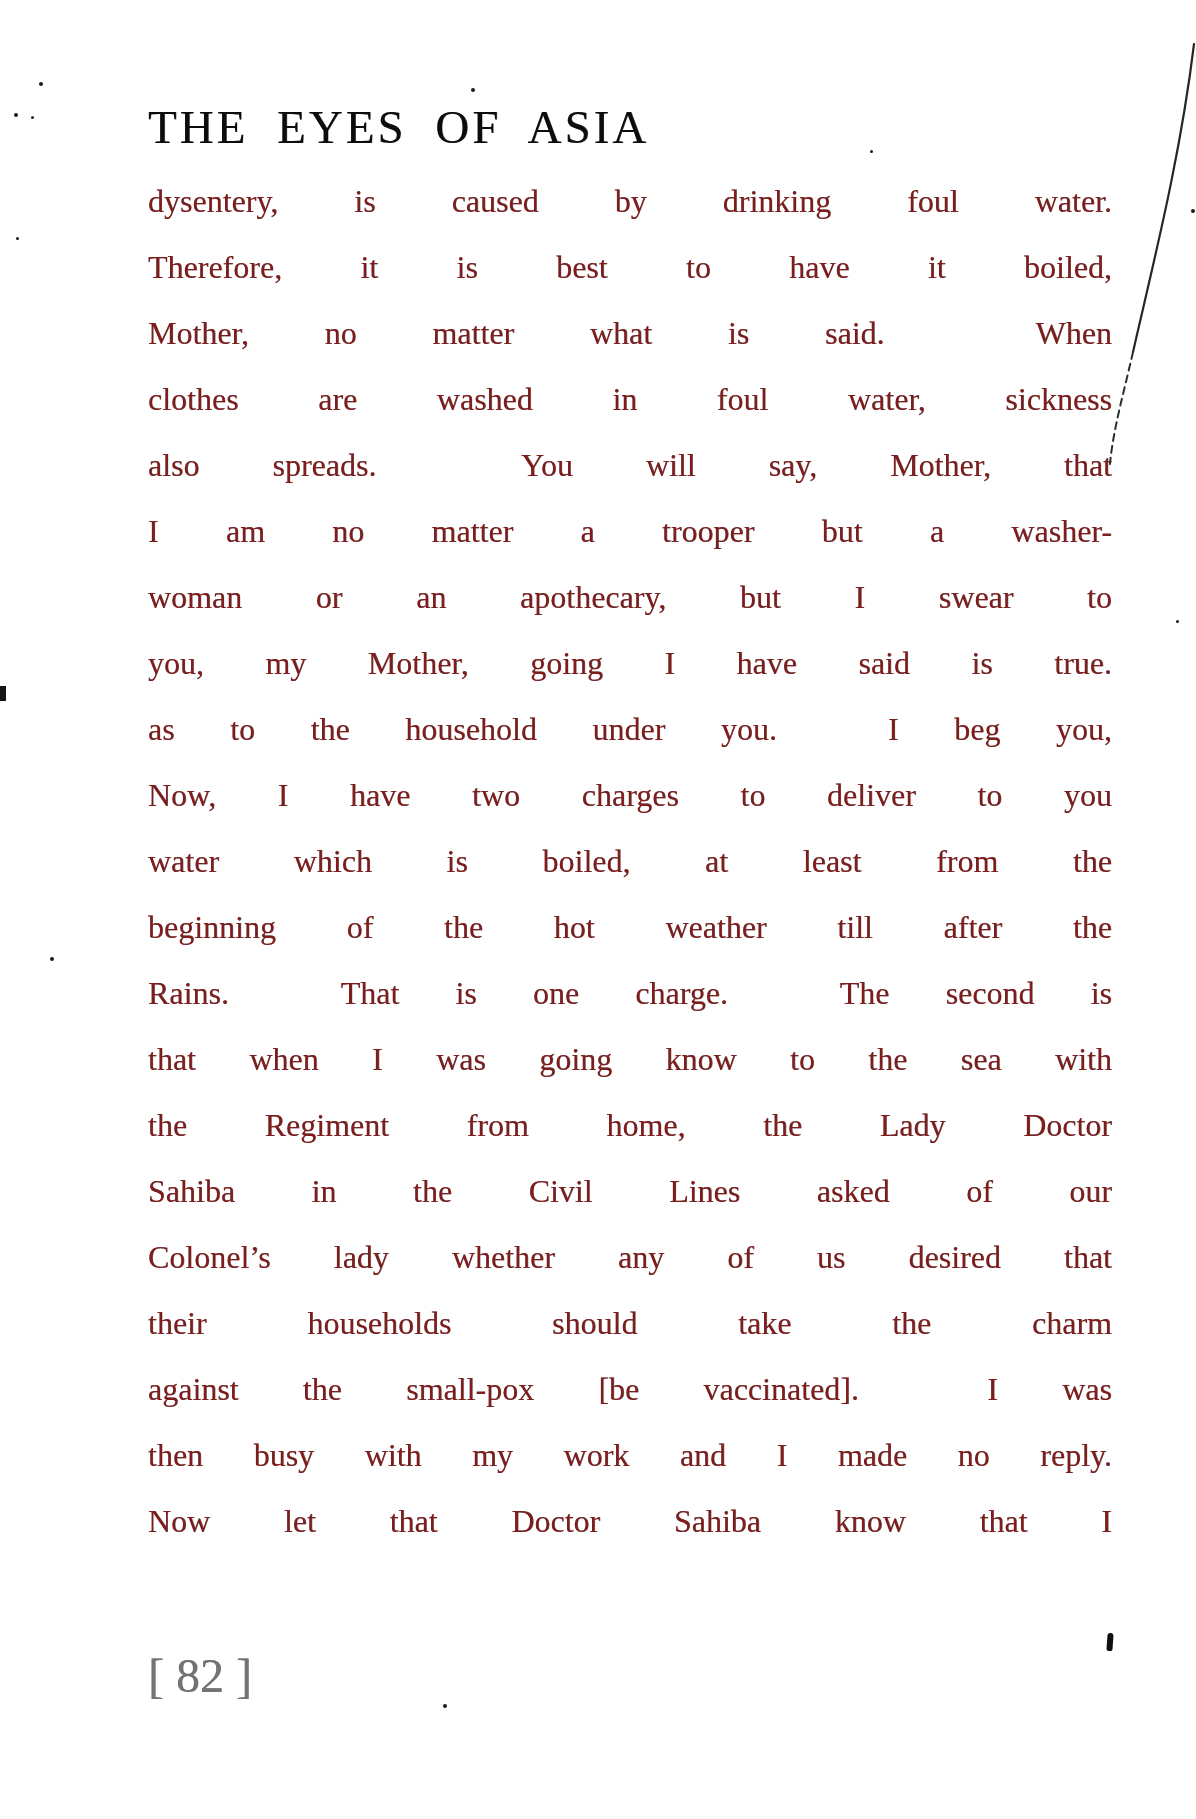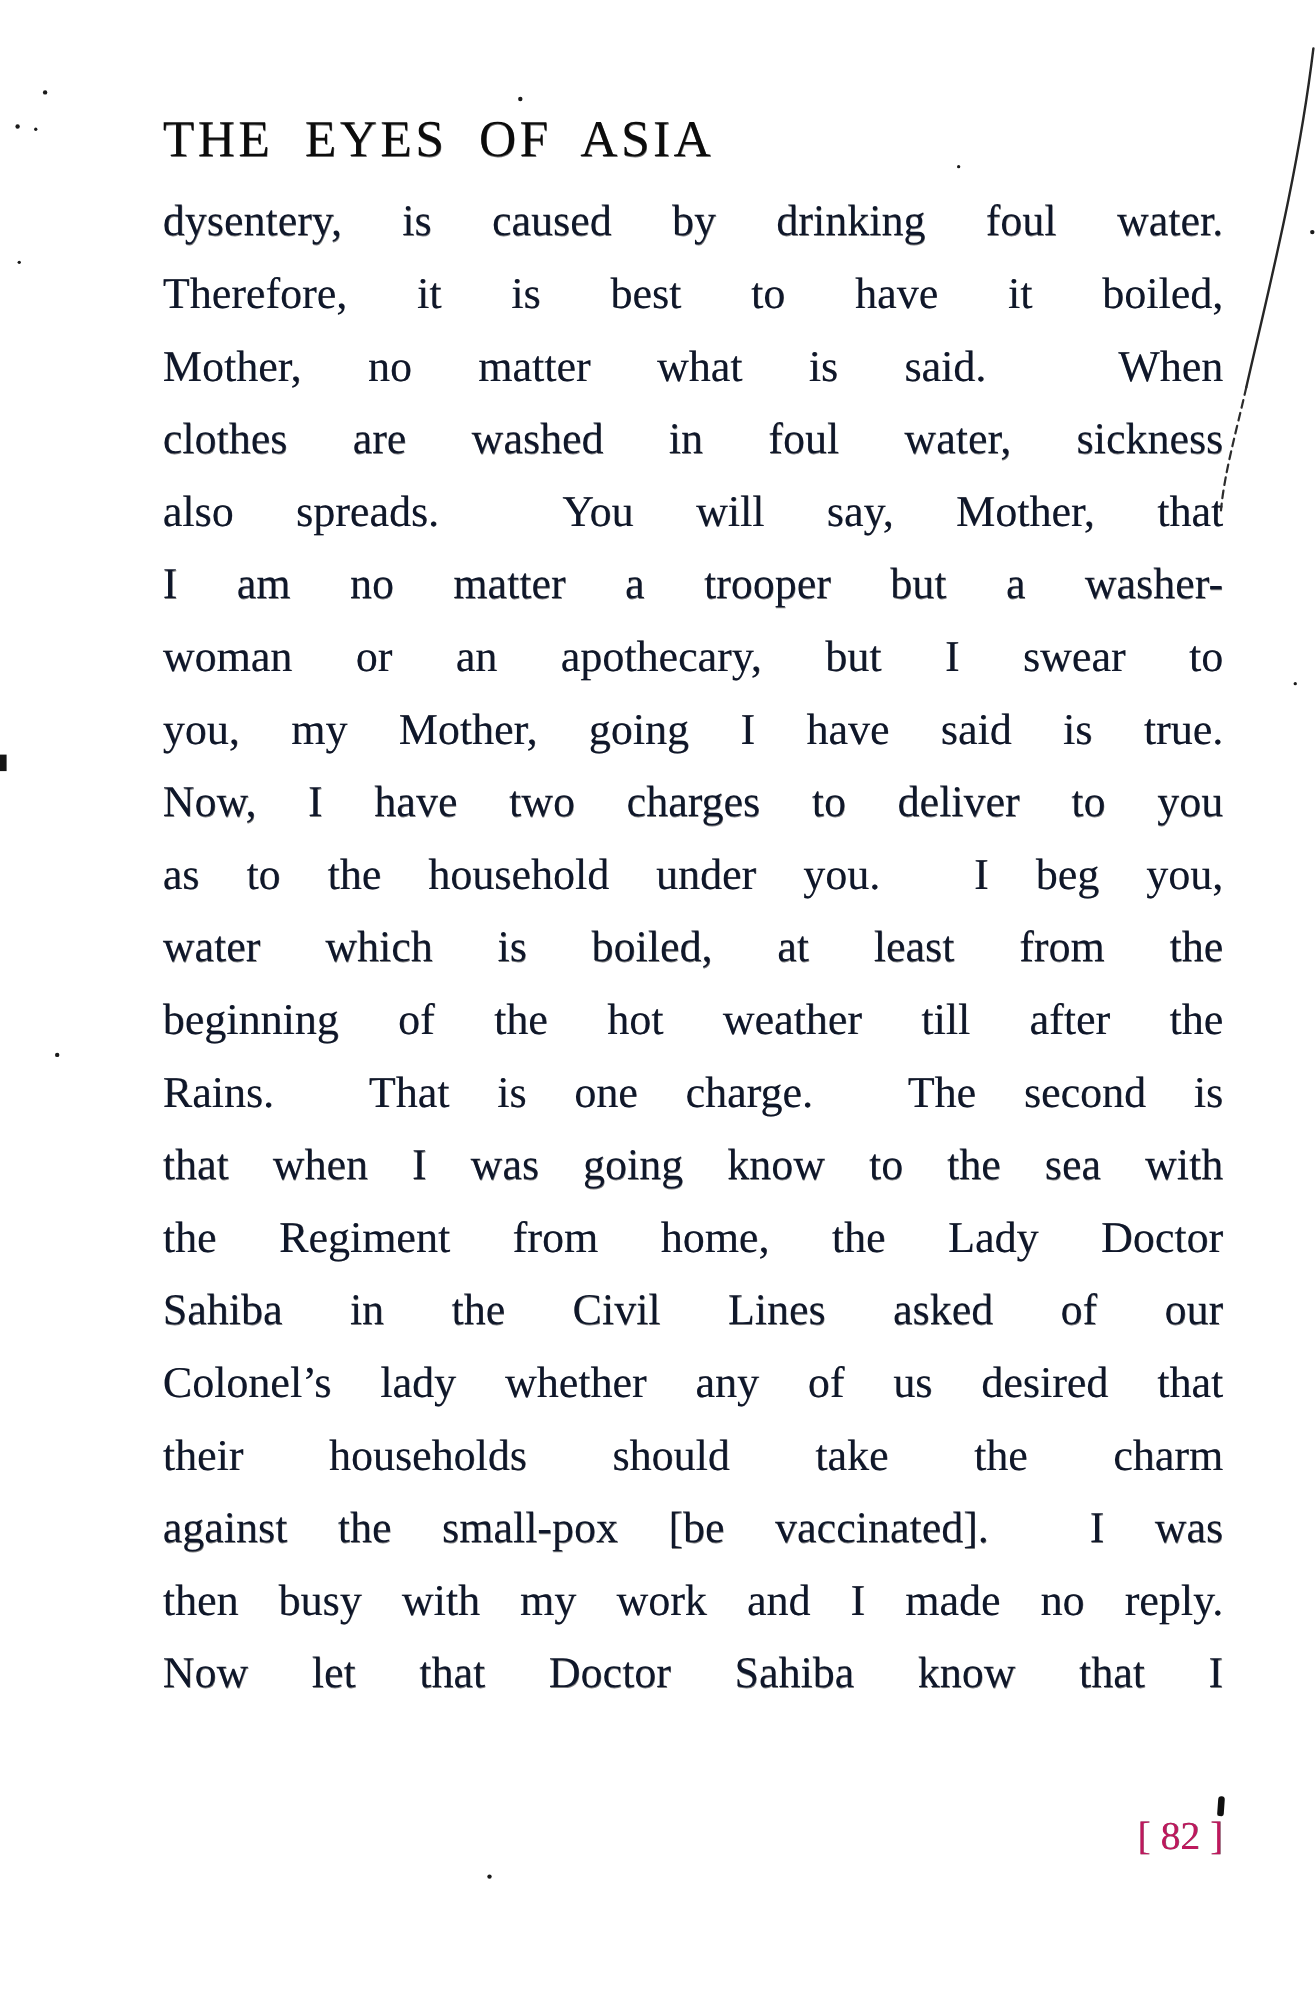--- a/index.html
+++ b/index.html
@@ -21,40 +21,40 @@
     font-size: 47px;
     letter-spacing: 3px;
     word-spacing: 14px;
     color: #0c0c0c;
     text-shadow: 0.4px 0.4px 0 rgba(0,0,0,0.55);
     white-space: nowrap;
   }
   .body-text {
     position: absolute;
     top: 168px; left: 148px; width: 964px;
-    font-size: 40px;
+    font-size: 32px;
     line-height: 66px;
-    color: #0f172a;
+    color: #7f1d1d;
     text-shadow: 0.35px 0.35px 0 rgba(0,0,0,0.5);
   }
   .body-line {
     text-align: justify;
     text-align-last: justify;
     text-justify: inter-word;
     height: 66px;
     white-space: nowrap; 
   }
   
   .body-line { white-space: normal; overflow: hidden; }
   .folio {
     position: absolute;
     top: 1648px; left: 148px; width: 964px;
-    text-align: right;
-    font-size: 36px;
-    color: #be185d;
+    text-align: left;
+    font-size: 48px;
+    color: #737373;
     text-shadow: 0.35px 0.35px 0 rgba(0,0,0,0.5);
   }
   .crease-svg {
     position: absolute; inset: 0;
     width: 1196px; height: 1819px;
     pointer-events: none;
   }
   .speck {
     position: absolute;
     background: #1a1a1a;
@@ -84,22 +84,22 @@
 
   <div class="body-text">
     <div class="body-line">dysentery, is caused by drinking foul water.</div>
     <div class="body-line">Therefore, it is best to have it boiled,</div>
     <div class="body-line">Mother, no matter what is said.&nbsp; When</div>
     <div class="body-line">clothes are washed in foul water, sickness</div>
     <div class="body-line">also spreads.&nbsp; You will say, Mother, that</div>
     <div class="body-line">I am no matter a trooper but a washer-</div>
     <div class="body-line">woman or an apothecary, but I swear to</div>
     <div class="body-line">you, my Mother, going I have said is true.</div>
+    <div class="body-line">as to the household under you.&nbsp; I beg you,</div>
     <div class="body-line">Now, I have two charges to deliver to you</div>
-    <div class="body-line">as to the household under you.&nbsp; I beg you,</div>
     <div class="body-line">water which is boiled, at least from the</div>
     <div class="body-line">beginning of the hot weather till after the</div>
     <div class="body-line">Rains.&nbsp; That is one charge.&nbsp; The second is</div>
     <div class="body-line">that when I was going know to the sea with</div>
     <div class="body-line">the Regiment from home, the Lady Doctor</div>
     <div class="body-line">Sahiba in the Civil Lines asked of our</div>
     <div class="body-line">Colonel’s lady whether any of us desired that</div>
     <div class="body-line">their households should take the charm</div>
     <div class="body-line">against the small-pox [be vaccinated].&nbsp; I was</div>
     <div class="body-line">then busy with my work and I made no reply.</div>

